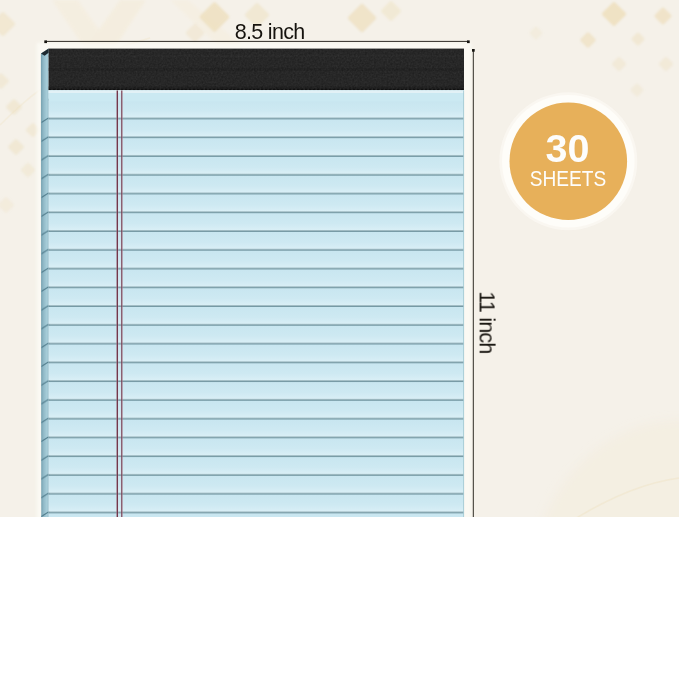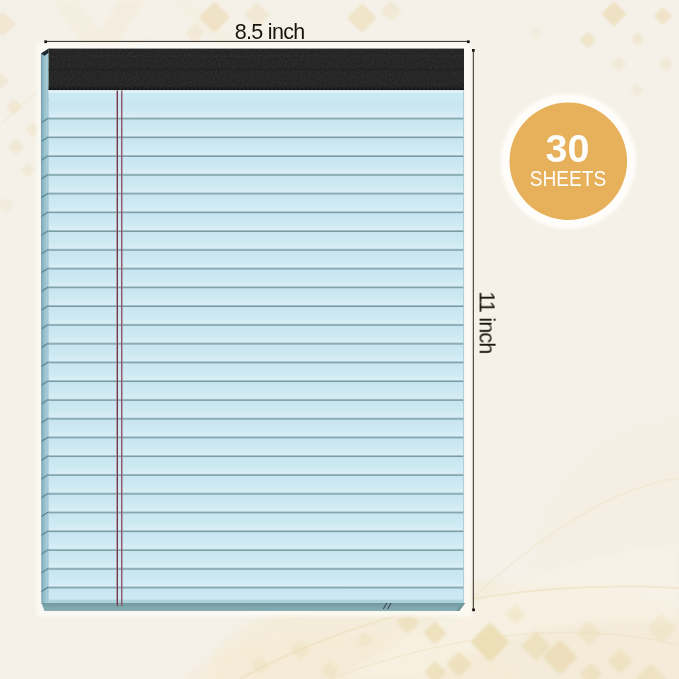--- a/index.html
+++ b/index.html
@@ -1,16 +1,16 @@
 <!DOCTYPE html>
 <html><head>
 <meta charset="utf-8">
 <style>
   html,body{margin:0;padding:0;}
-  #stage{position:relative;width:679px;height:679px;background:#f5f1e9;overflow:hidden;
+  #stage{position:relative;width:679px;height:517px;background:#f5f1e9;overflow:hidden;
          font-family:"Liberation Sans",sans-serif;}
   svg{position:absolute;left:0;top:0;}
 </style>
 </head>
 <body>
 
 <div id="stage">
 <svg width="679" height="679" viewBox="0 0 679 679">
   <defs>
     <linearGradient id="spineg" x1="0" y1="0" x2="1" y2="0">

